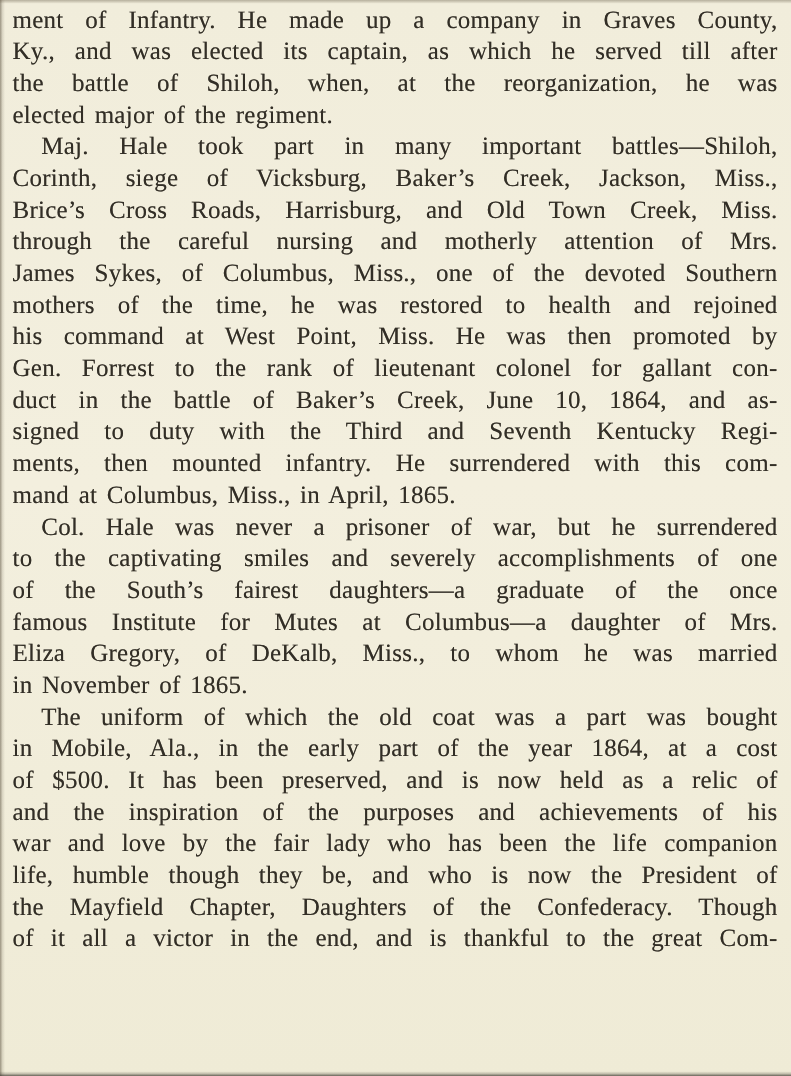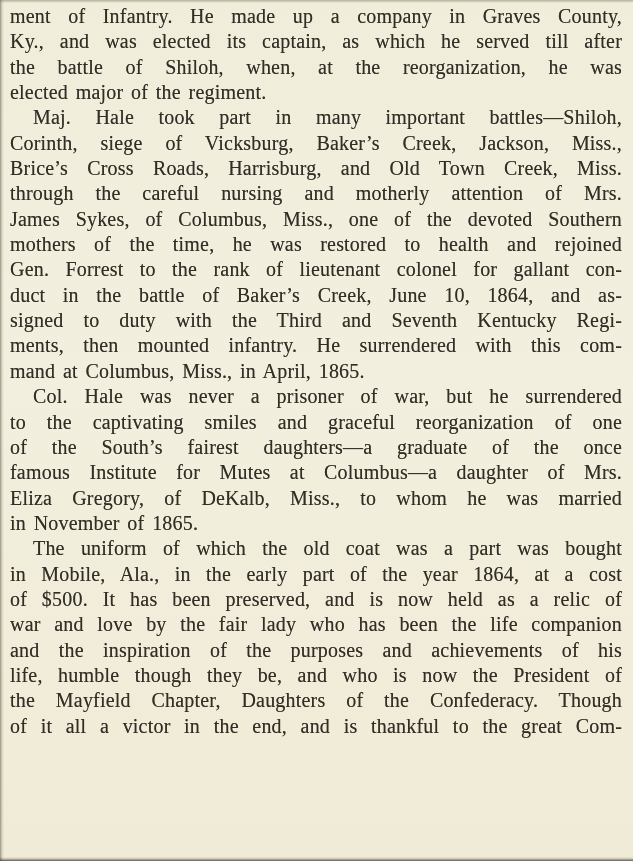--- a/index.html
+++ b/index.html
@@ -72,40 +72,41 @@
         <div class="line">the battle of Shiloh, when, at the reorganization, he was</div>
         <div class="line last">elected major of the regiment.</div>
       </div>
       <div class="paragraph">
         <div class="line indent">Maj. Hale took part in many important battles—Shiloh,</div>
         <div class="line">Corinth, siege of Vicksburg, Baker’s Creek, Jackson, Miss.,</div>
         <div class="line">Brice’s Cross Roads, Harrisburg, and Old Town Creek, Miss.</div>
         <div class="line">through the careful nursing and motherly attention of Mrs.</div>
         <div class="line">James Sykes, of Columbus, Miss., one of the devoted Southern</div>
         <div class="line">mothers of the time, he was restored to health and rejoined</div>
+        <div class="line">his command at West Point, Miss. He was then promoted by</div>
         <div class="line">Gen. Forrest to the rank of lieutenant colonel for gallant con-</div>
         <div class="line">duct in the battle of Baker’s Creek, June 10, 1864, and as-</div>
         <div class="line">signed to duty with the Third and Seventh Kentucky Regi-</div>
         <div class="line">ments, then mounted infantry. He surrendered with this com-</div>
         <div class="line last">mand at Columbus, Miss., in April, 1865.</div>
       </div>
       <div class="paragraph">
         <div class="line indent">Col. Hale was never a prisoner of war, but he surrendered</div>
-        <div class="line">to the captivating smiles and graceful reorganization of one</div>
+        <div class="line">to the captivating smiles and severely accomplishments of one</div>
         <div class="line">of the South’s fairest daughters—a graduate of the once</div>
         <div class="line">famous Institute for Mutes at Columbus—a daughter of Mrs.</div>
         <div class="line">Eliza Gregory, of DeKalb, Miss., to whom he was married</div>
         <div class="line last">in November of 1865.</div>
       </div>
       <div class="paragraph">
         <div class="line indent">The uniform of which the old coat was a part was bought</div>
         <div class="line">in Mobile, Ala., in the early part of the year 1864, at a cost</div>
         <div class="line">of $500. It has been preserved, and is now held as a relic of</div>
+        <div class="line">and the inspiration of the purposes and achievements of his</div>
         <div class="line">war and love by the fair lady who has been the life companion</div>
-        <div class="line">and the inspiration of the purposes and achievements of his</div>
         <div class="line">life, humble though they be, and who is now the President of</div>
         <div class="line">the Mayfield Chapter, Daughters of the Confederacy. Though</div>
         <div class="line">of it all a victor in the end, and is thankful to the great Com-</div>
       </div>
     </div>
   <div class="edge-left"></div>
   <div class="edge-top"></div>
   <div class="edge-bottom"></div>
 </div>
 

